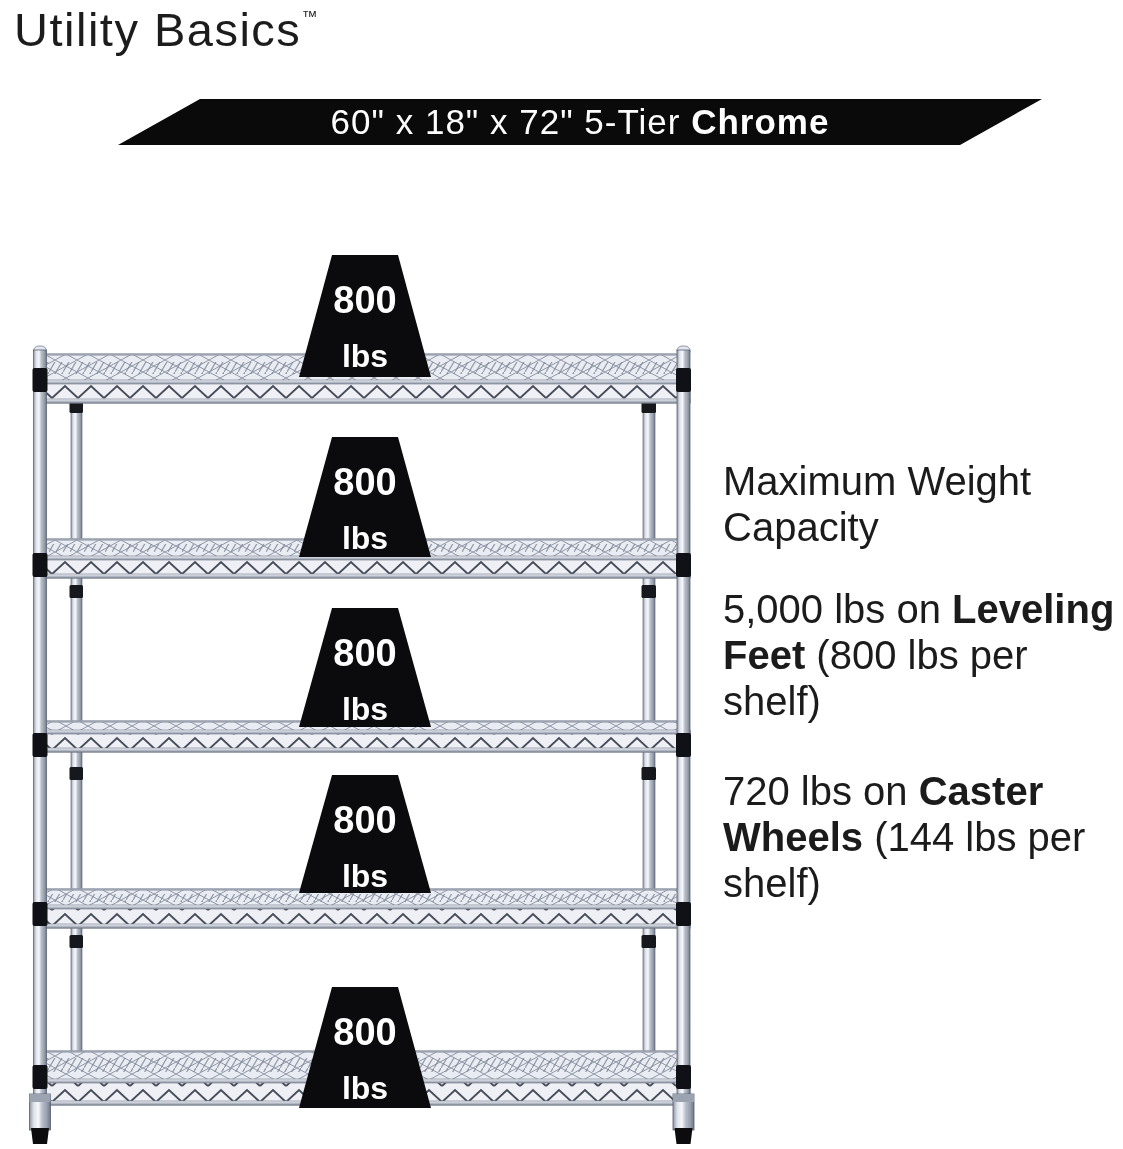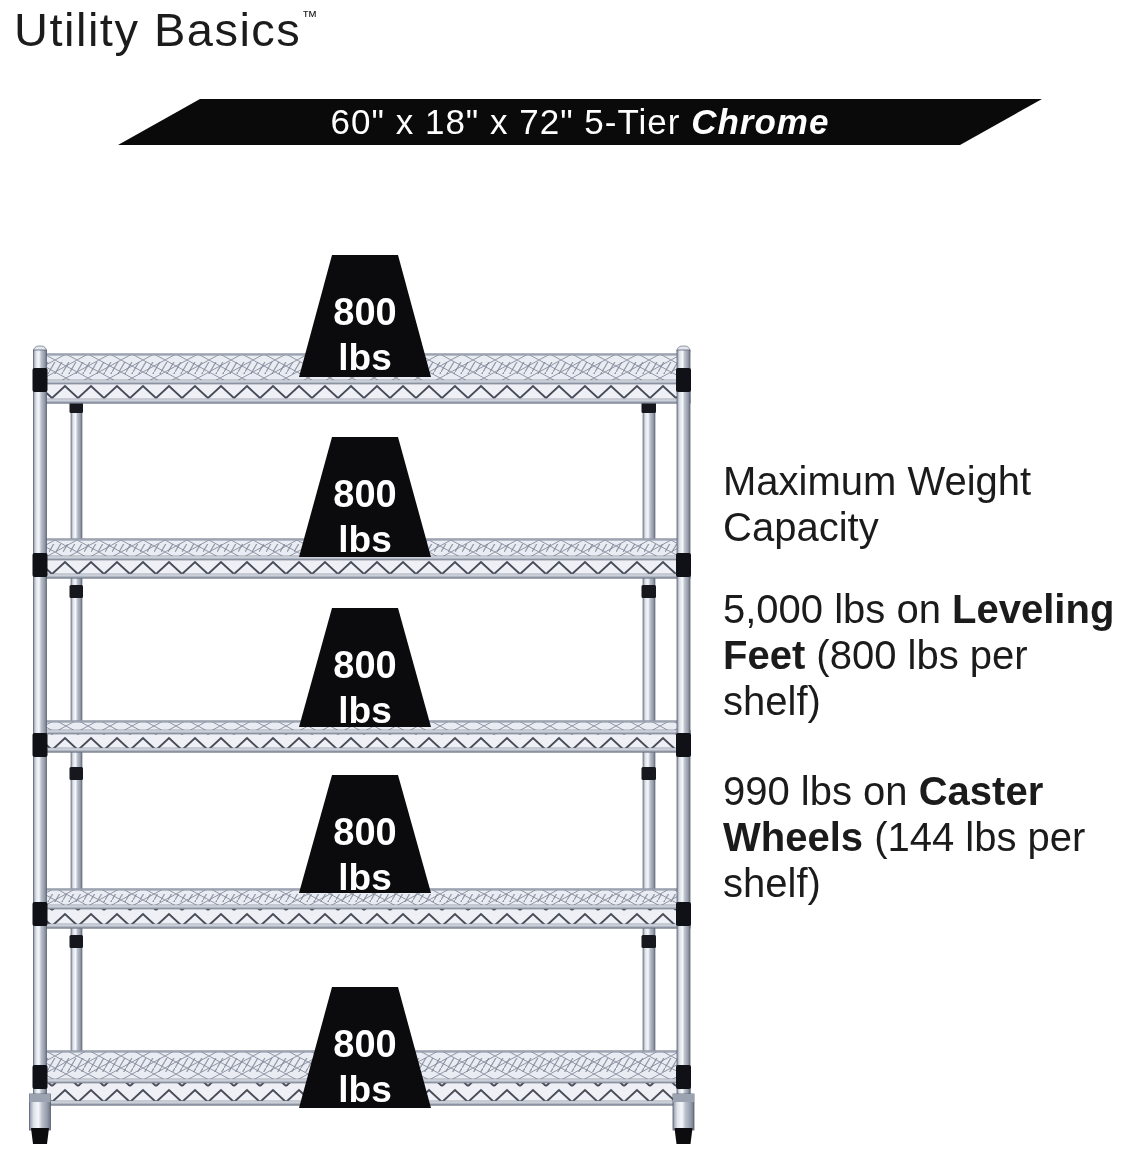--- a/index.html
+++ b/index.html
@@ -15,32 +15,32 @@
   .brand .tm{font-size:16px;position:relative;top:-24px;letter-spacing:0;}
   
   .banner{
     position:absolute;left:118px;top:99px;width:924px;height:46px;
     background:#0a0a0a;
     clip-path:polygon(82px 0,924px 0,842px 46px,0 46px);
     display:flex;align-items:center;justify-content:center;
     color:#ffffff;font-size:35px;letter-spacing:1px;
   }
   .banner span{white-space:pre;}
-  .banner .hl{font-weight:700;font-style:italic;}
+  .banner .hl{font-weight:700;}
   
   .rack{position:absolute;left:0;top:0;z-index:0;}
   
   .weight{
     position:absolute;left:299px;width:132px;background:#0b0b0d;
     clip-path:polygon(25% 0,75% 0,100% 100%,0 100%);
     display:flex;flex-direction:column;align-items:center;
     z-index:2;color:#ffffff;font-weight:700;text-align:center;
   }
-  .weight .val{font-size:38px;line-height:1;margin-top:38px;}
-  .weight .unit{font-size:37px;line-height:1;margin-top:8px;}
+  .weight .val{font-size:38px;line-height:1;margin-top:26px;}
+  .weight .unit{font-size:32px;line-height:1;margin-top:21px;}
   .w1{top:255px;height:122px;}
   .w2{top:437px;height:120px;}
   .w3{top:608px;height:119px;}
   .w4{top:775px;height:118px;}
   .w5{top:987px;height:121px;}
   
   .info{
     position:absolute;left:723px;top:458px;width:402px;z-index:3;
     font-size:40px;line-height:46px;color:#1b1b1b;
   }
@@ -205,16 +205,16 @@
     <span class="unit">lbs</span>
   </div>
   <div class="weight w5">
     <span class="val">800</span>
     <span class="unit">lbs</span>
   </div>
 
   <div class="info">
     <p class="heading">Maximum Weight Capacity</p>
     <p class="item-1"><span>5,000 lbs on </span><b>Leveling Feet</b><span> (800 lbs per shelf)</span></p>
-    <p class="item-2"><span>990 lbs on </span><b>Caster Wheels</b><span> (144 lbs per shelf)</span></p>
+    <p class="item-2"><span>720 lbs on </span><b>Caster Wheels</b><span> (144 lbs per shelf)</span></p>
   </div>
 
 </div>
 
 </body></html>

